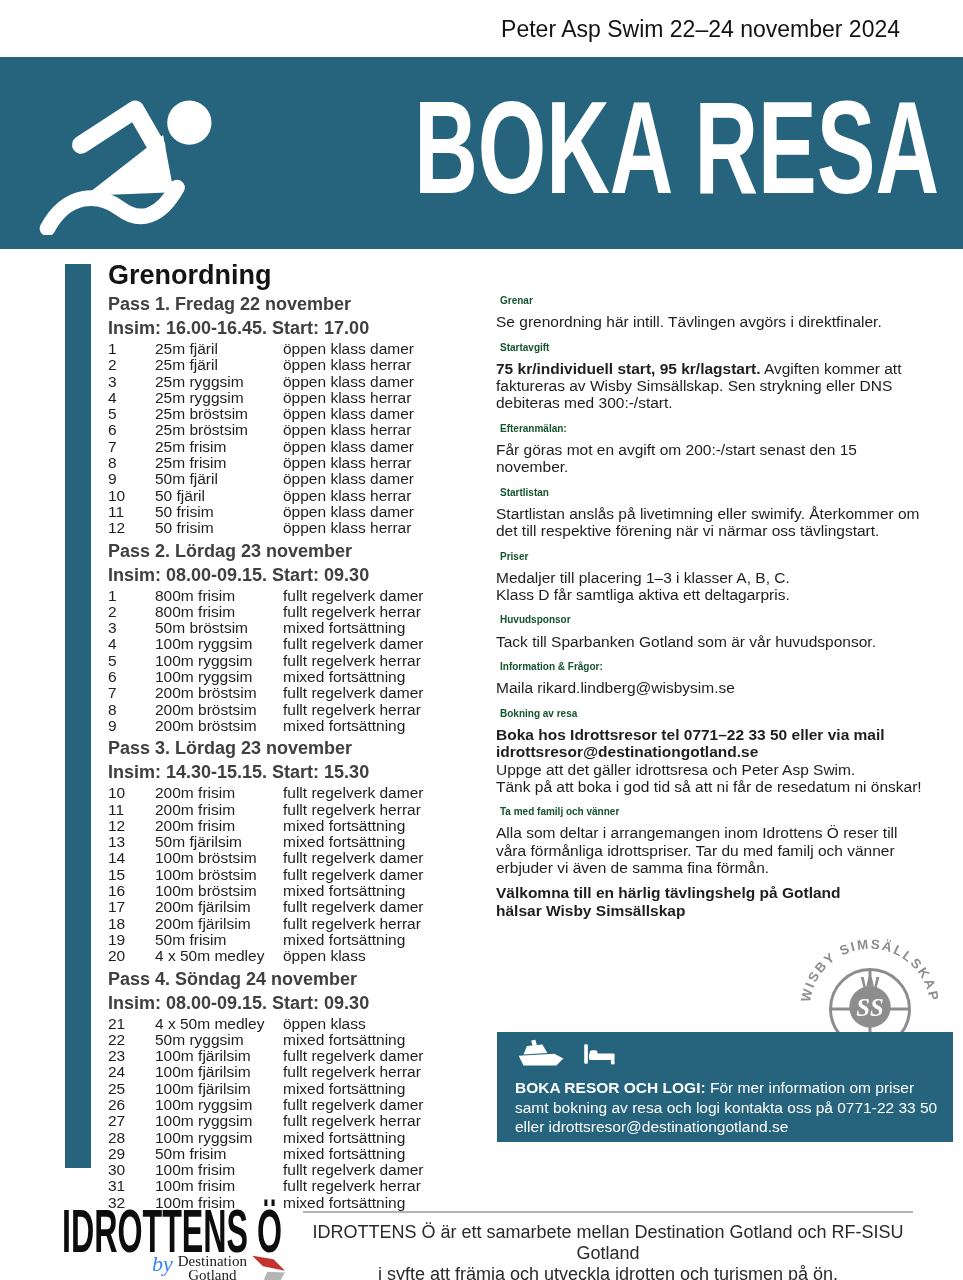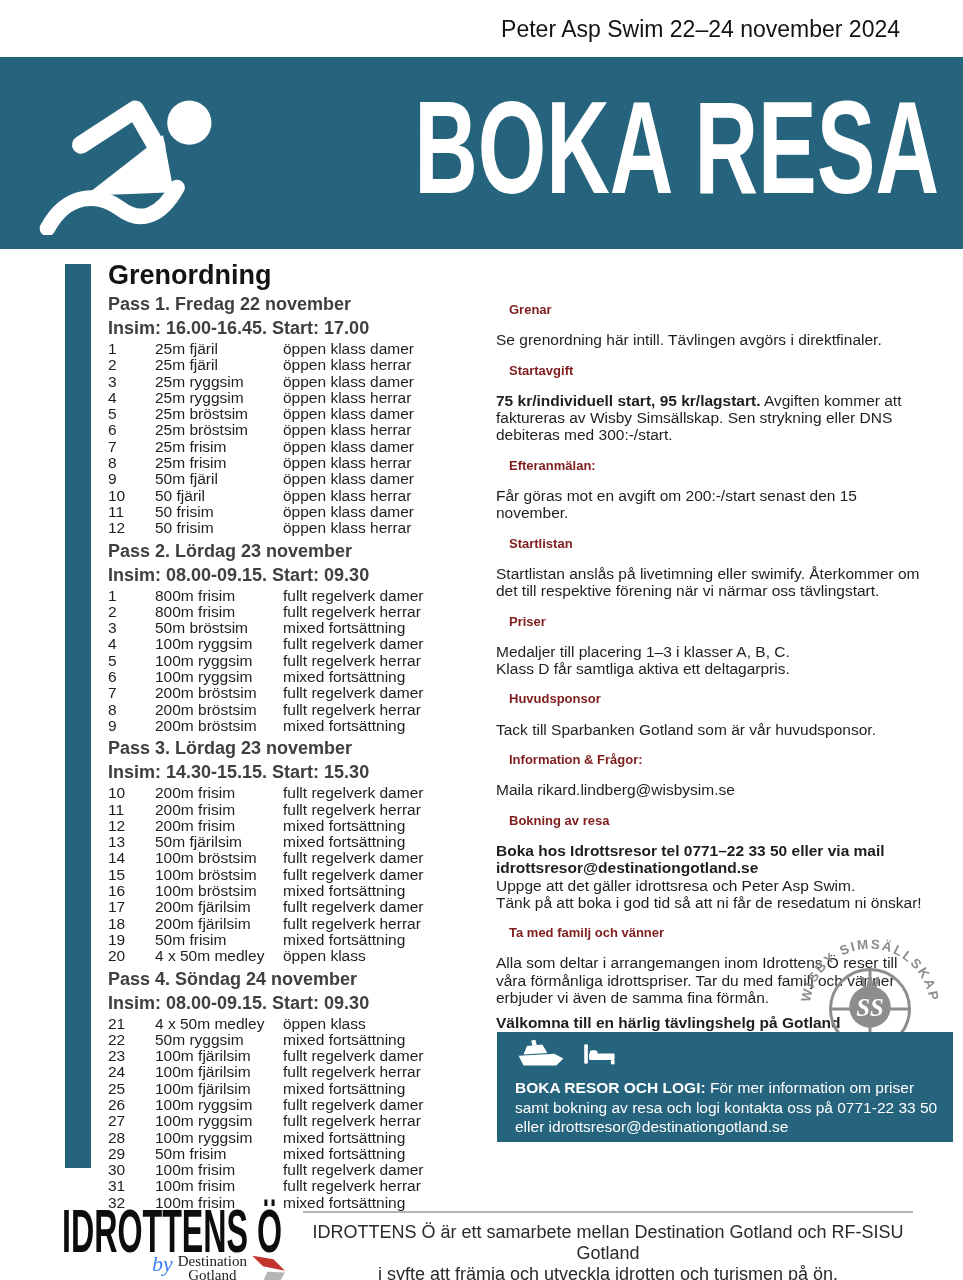--- a/index.html
+++ b/index.html
@@ -16,21 +16,21 @@
   .stripe{position:absolute;left:65px;top:264px;width:26px;height:904px;background:#26637D;}
 
   .leftcol{position:absolute;left:108px;top:260px;width:385px;}
   .leftcol h1{font-size:27px;line-height:30px;margin:0 0 4px 0;font-weight:bold;color:#141414;}
   .pass{margin:0;}
   .pass-head{font-size:18px;font-weight:bold;line-height:20px;margin-top:4px;color:#404040;}
   .rows{margin-top:3px;margin-bottom:3px;}
   .erow{display:grid;grid-template-columns:47px 128px 1fr;font-size:15.5px;line-height:16.3px;color:#1e1e1e;}
 
   .rightcol{position:absolute;left:496px;top:288px;width:430px;font-size:15.5px;line-height:17.3px;color:#1e1e1e;}
-  .rightcol h3{font-size:13px;line-height:17.3px;margin:13px;font-weight:bold;color:#7f1d1d;}
+  .rightcol h3{font-size:10px;line-height:17.3px;margin:4px;font-weight:bold;color:#14532d;}
   .rightcol p{margin:0 0 8px 0;}
   .valkomna{font-weight:bold;margin-top:6px !important;}
 
   .wisby{position:absolute;left:786px;top:926px;}
 
   .cta{position:absolute;left:497px;top:1032px;width:456px;height:110px;background:#26637D;color:#ffffff;
        box-sizing:border-box;padding:11px 14px 0 18px;}
   .cta-icons{display:flex;align-items:flex-end;gap:16px;height:28px;margin-bottom:7px;}
   .cta-text{font-size:15.5px;line-height:19.5px;}
 

